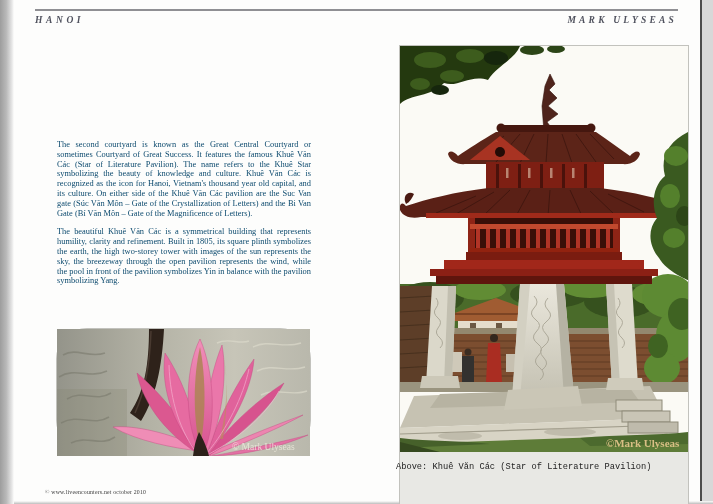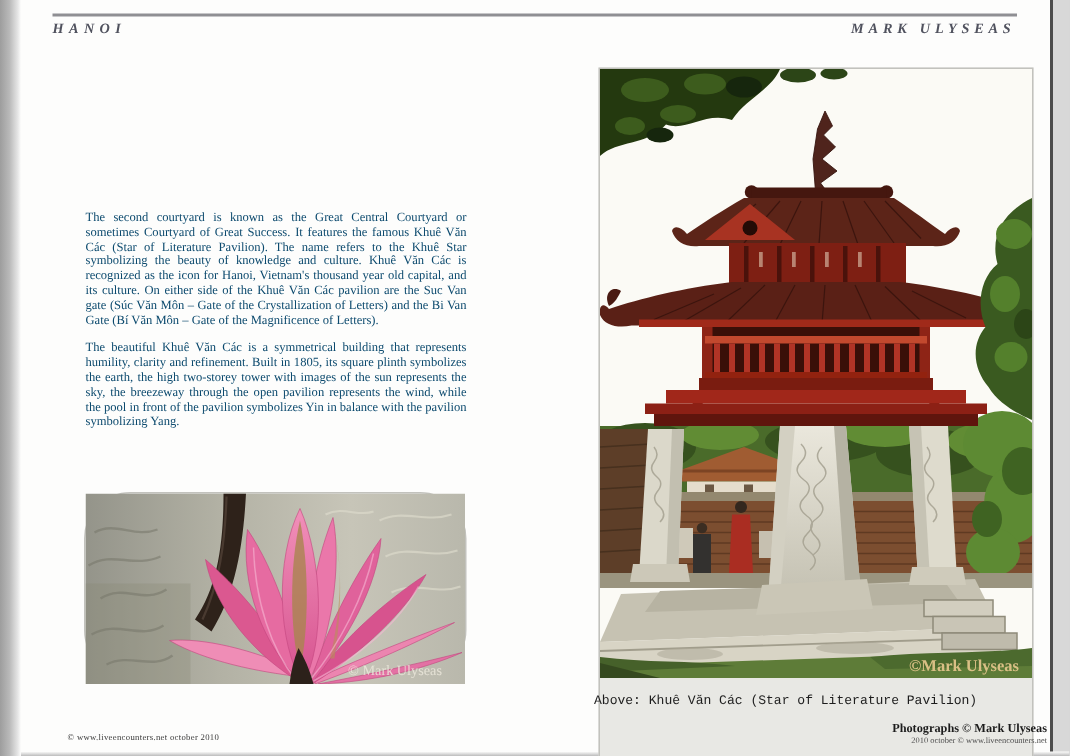--- a/index.html
+++ b/index.html
@@ -322,17 +322,13 @@
       </g>
       <ellipse cx="284" cy="170" rx="8" ry="10" fill="#2c4517"></ellipse>
 
       <text x="206" y="401" font-family="Liberation Serif, serif" font-size="11" font-weight="bold" fill="#d9bf85">©Mark Ulyseas</text>
     </svg>
   </div>
 
   <div class="caption">Above: Khuê Văn Các (Star of Literature Pavilion)</div>
 
   <div class="footer-left">© www.liveencounters.net  october 2010</div>
-  <div class="footer-right">
-    <div class="l1">Photographs © Mark Ulyseas</div>
-    <div class="l2">2010 october © www.liveencounters.net</div>
-  </div>
 </div>
 
 </body></html>

